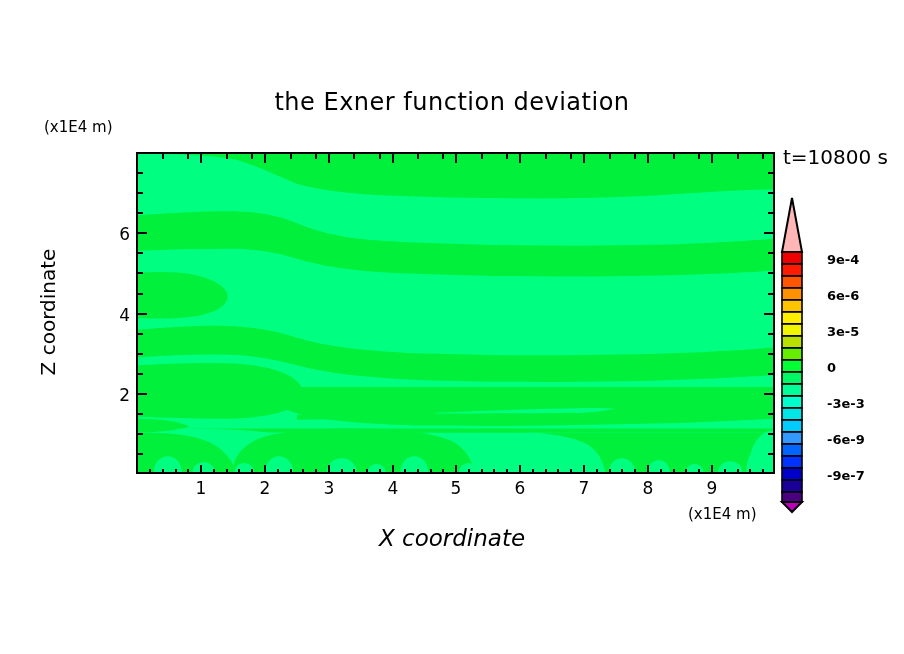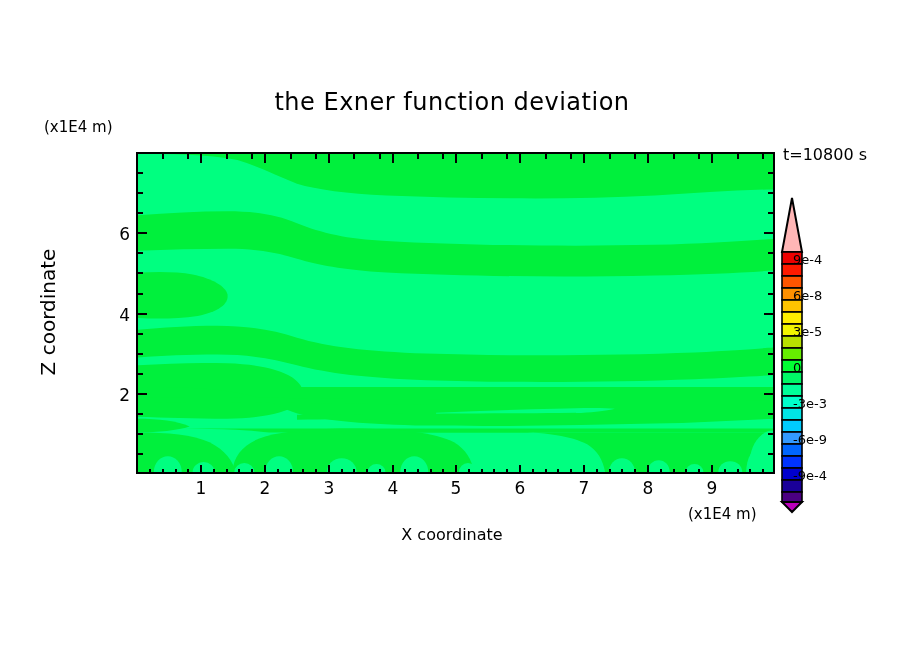--- a/index.html
+++ b/index.html
@@ -15,21 +15,21 @@
     font-family:"DejaVu Sans",sans-serif;
   }
 
   .unit-topleft{
     position:absolute;left:44px;top:118px;font-size:15px;color:#000;
   }
   .unit-botright{
     position:absolute;left:688px;top:505px;font-size:15px;color:#000;
   }
   .time-stamp{
-    position:absolute;left:783px;top:145px;font-size:16px;color:#000;text-align:center;
+    position:absolute;left:783px;top:145px;font-size:20px;color:#000;text-align:center;
   }
 
   .plot-frame{
     position:absolute;left:136px;top:152px;width:639px;height:322px;
     border:2px solid #000;box-sizing:border-box;overflow:hidden;background:#00ff80;
   }
   .contour-canvas{position:absolute;left:0;top:0;width:100%;height:100%;display:block;}
 
   
   .tick{position:absolute;background:#000;}
@@ -42,33 +42,33 @@
     position:absolute;font-size:17px;color:#000;text-align:center;width:40px;
     top:478px;
   }
   .ylab{
     position:absolute;font-size:17px;color:#000;text-align:right;width:34px;
     left:96px;
   }
 
   .axis-title-x{
     position:absolute;left:0;top:525px;width:904px;text-align:center;
-    font-size:16px;color:#000;
+    font-size:23px;color:#000;font-style:italic;
   }
   .axis-title-y{
     position:absolute;left:-52px;top:300px;width:200px;text-align:center;
     font-size:20px;color:#000;
     transform:rotate(-90deg);transform-origin:center center;
   }
 
   
   .cbar-wrap{position:absolute;left:779px;top:196px;width:26px;height:318px;}
   .cbar-svg{display:block;}
   .cbar-label{
-    position:absolute;font-size:13px;color:#000;white-space:nowrap;left:14px;
+    position:absolute;font-size:13px;color:#000;white-space:nowrap;left:48px;font-weight:bold;
   }
 </style>
 </head>
 <body>
 
 <div class="fig">
 
   <div class="title">the Exner function deviation</div>
 
   <div class="unit-topleft">(x1E4 m)</div>
@@ -304,21 +304,21 @@
         <rect x="3" y="260" width="20" height="12" fill="#0033ff"></rect>
         <rect x="3" y="272" width="20" height="12" fill="#0000cd"></rect>
         <rect x="3" y="284" width="20" height="12" fill="#1a0099"></rect>
         <rect x="3" y="296" width="20" height="10" fill="#4b0082"></rect>
       </g>
 
       <path d="M3,306 L23,306 L13,316 Z" fill="#bb00bb" stroke="#000" stroke-width="2"></path>
     </svg>
 
     <div class="cbar-label" style="top:56px;">9e-4</div>
-    <div class="cbar-label" style="top:92px;">6e-8</div>
+    <div class="cbar-label" style="top:92px;">6e-6</div>
     <div class="cbar-label" style="top:128px;">3e-5</div>
     <div class="cbar-label" style="top:164px;">0</div>
     <div class="cbar-label" style="top:200px;">-3e-3</div>
     <div class="cbar-label" style="top:236px;">-6e-9</div>
-    <div class="cbar-label" style="top:272px;">-9e-4</div>
+    <div class="cbar-label" style="top:272px;">-9e-7</div>
   </div>
 
 </div>
 
 </body></html>

